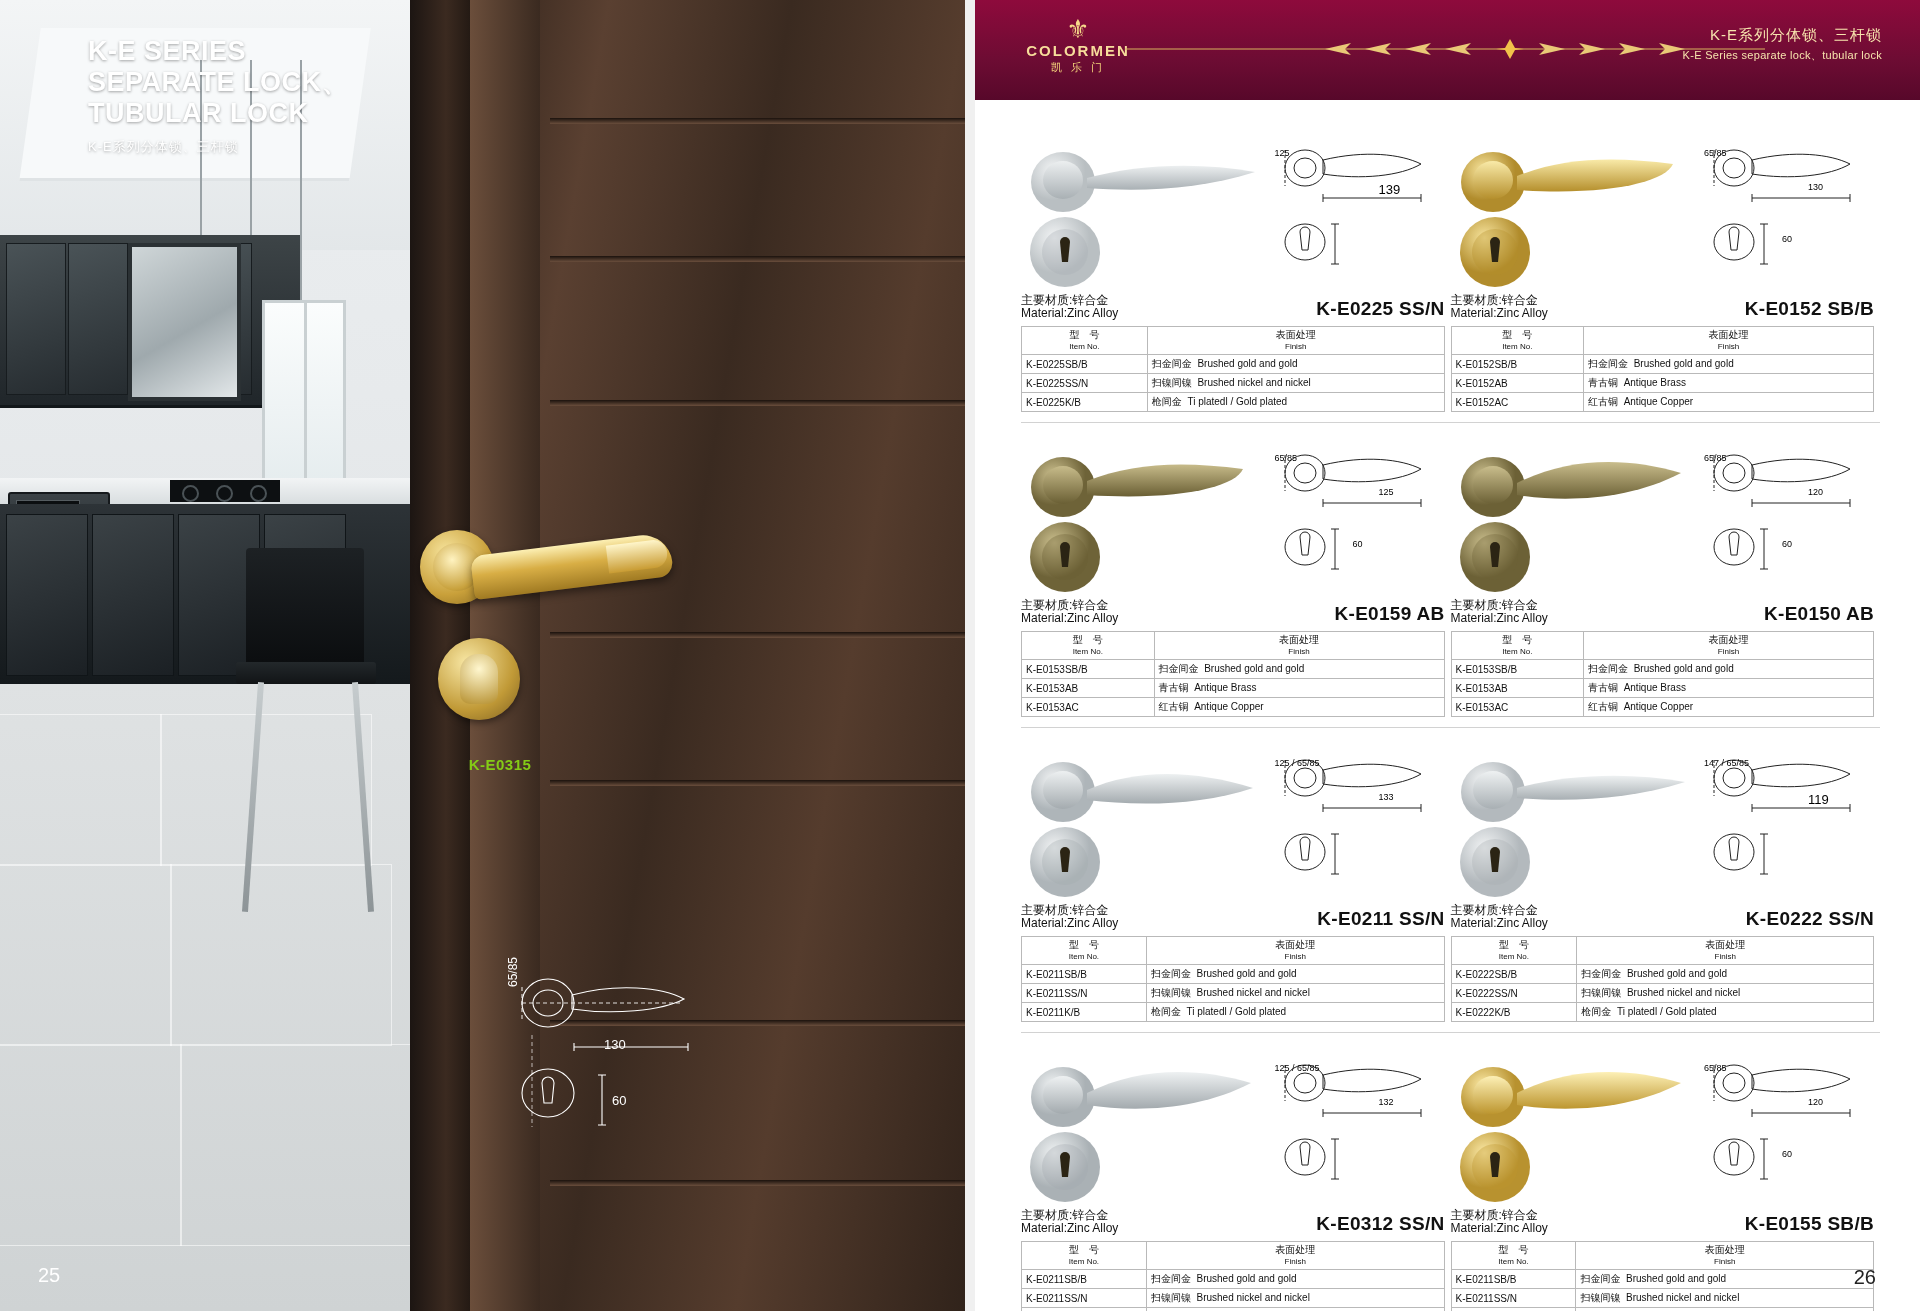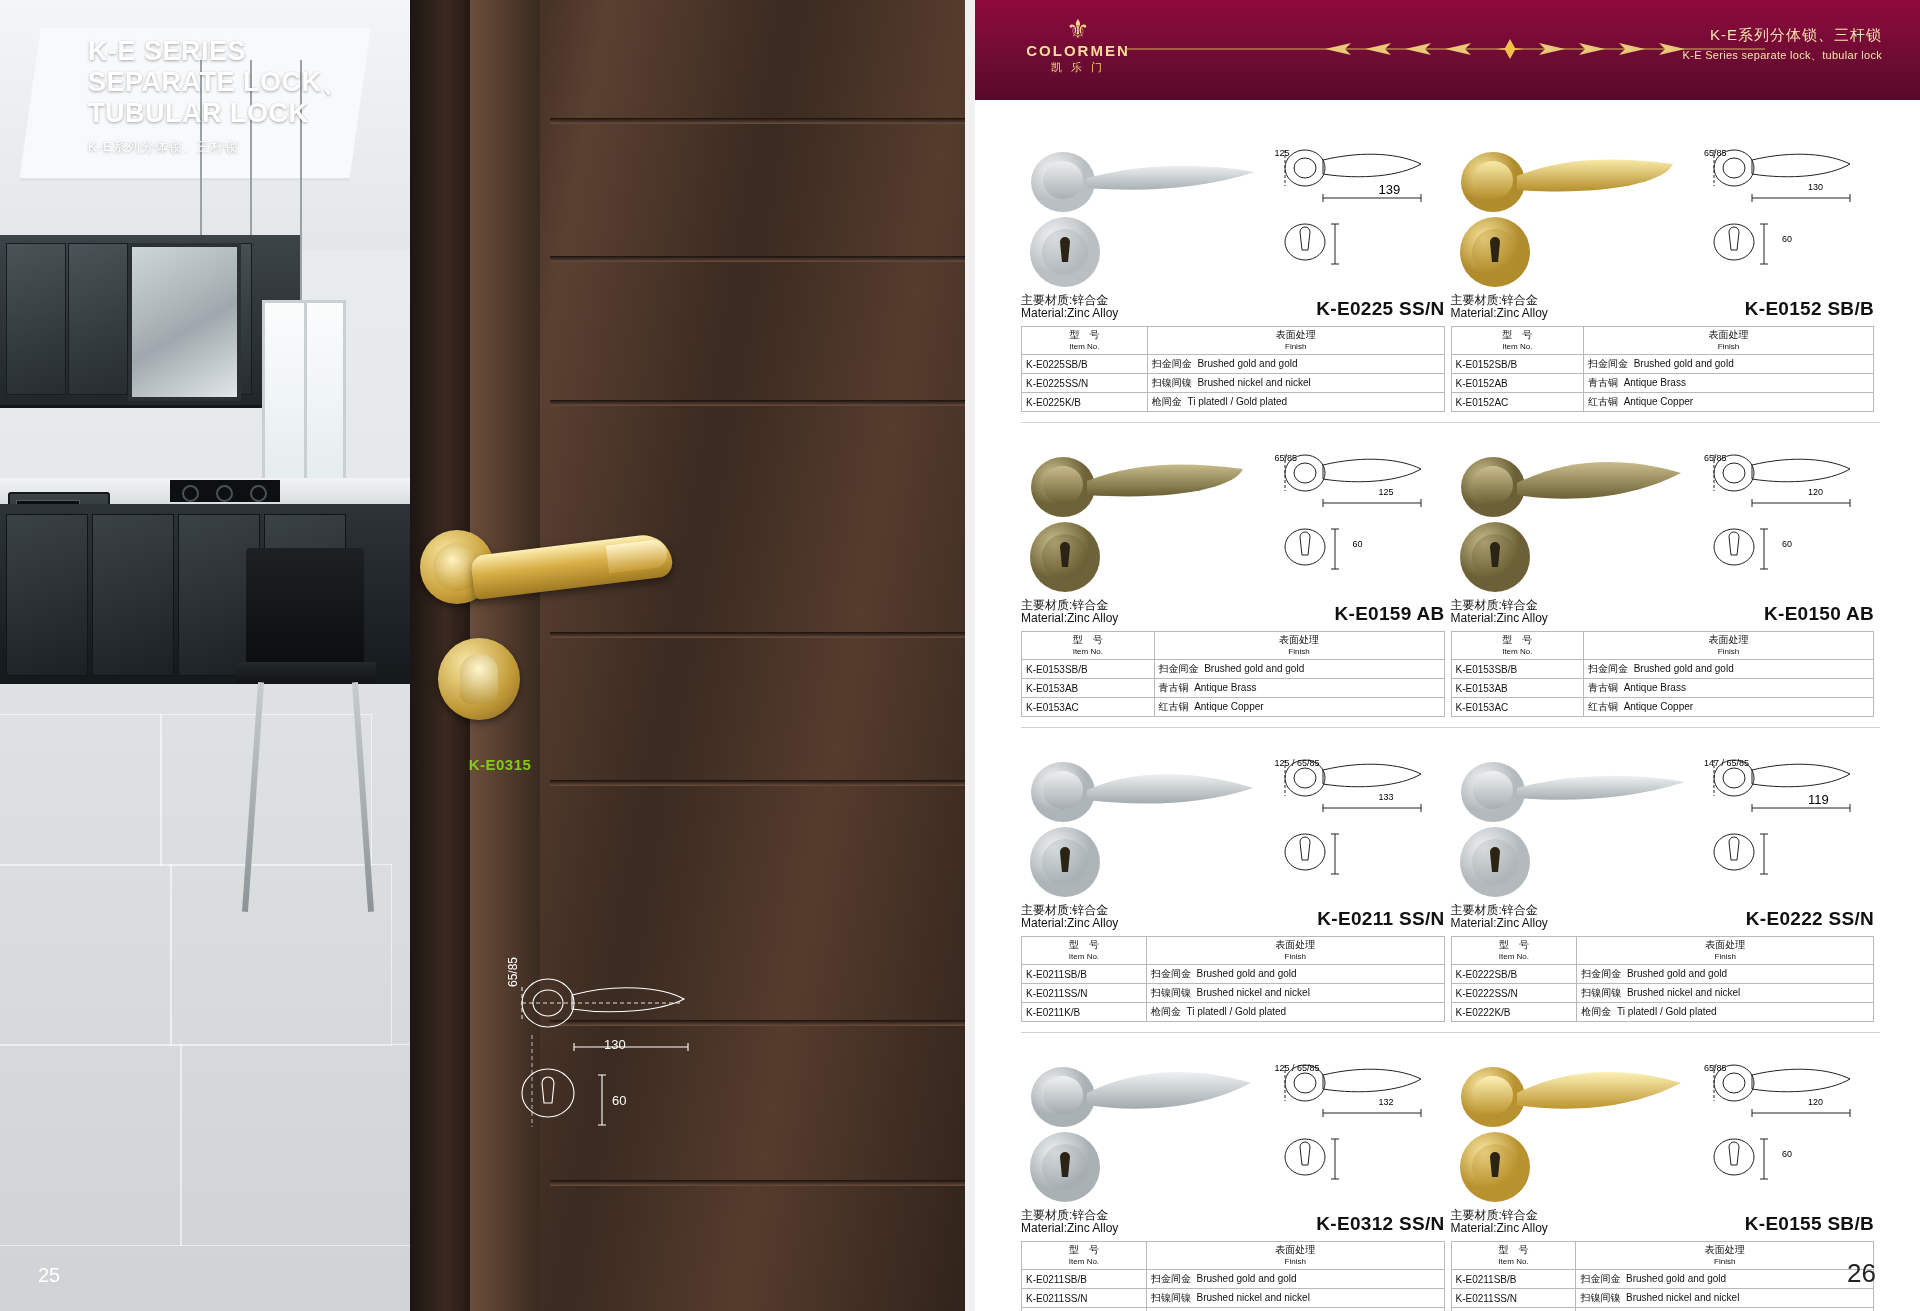--- a/index.html
+++ b/index.html
@@ -83,21 +83,21 @@
   .ph-lever{position:absolute;left:8px;top:6px;width:230px;height:78px;}
   .ph-round{position:absolute;left:8px;top:84px;width:72px;height:72px;border-radius:50%;}
   .draw{position:absolute;right:0;top:10px;width:170px;height:140px;}
 
   .lbl{display:flex;align-items:flex-end;justify-content:space-between;margin-top:2px;}
   .mat{font-size:12px;line-height:13px;color:#111;}
   .model{font-size:19px;font-weight:bold;color:#111;letter-spacing:.3px;margin-left:10px;white-space:nowrap;}
   table.spec{width:100%;border-collapse:collapse;margin-top:6px;font-size:10px;}
   table.spec th,table.spec td{border:1px solid #b9b9b9;padding:2px 4px;color:#111;}
   table.spec th{font-weight:normal;text-align:center;line-height:11px;}
-  .pg-right{position:absolute;right:44px;bottom:22px;font-size:26px;color:#222;}
+  .pg-right{position:absolute;right:44px;bottom:22px;font-size:20px;color:#222;}
 </style>
 </head>
 <body>
 
 <div class="page">
 
   <div class="left">
     <div class="room">
       <div class="ceiling">
           <div class="ceil-inner"></div>

